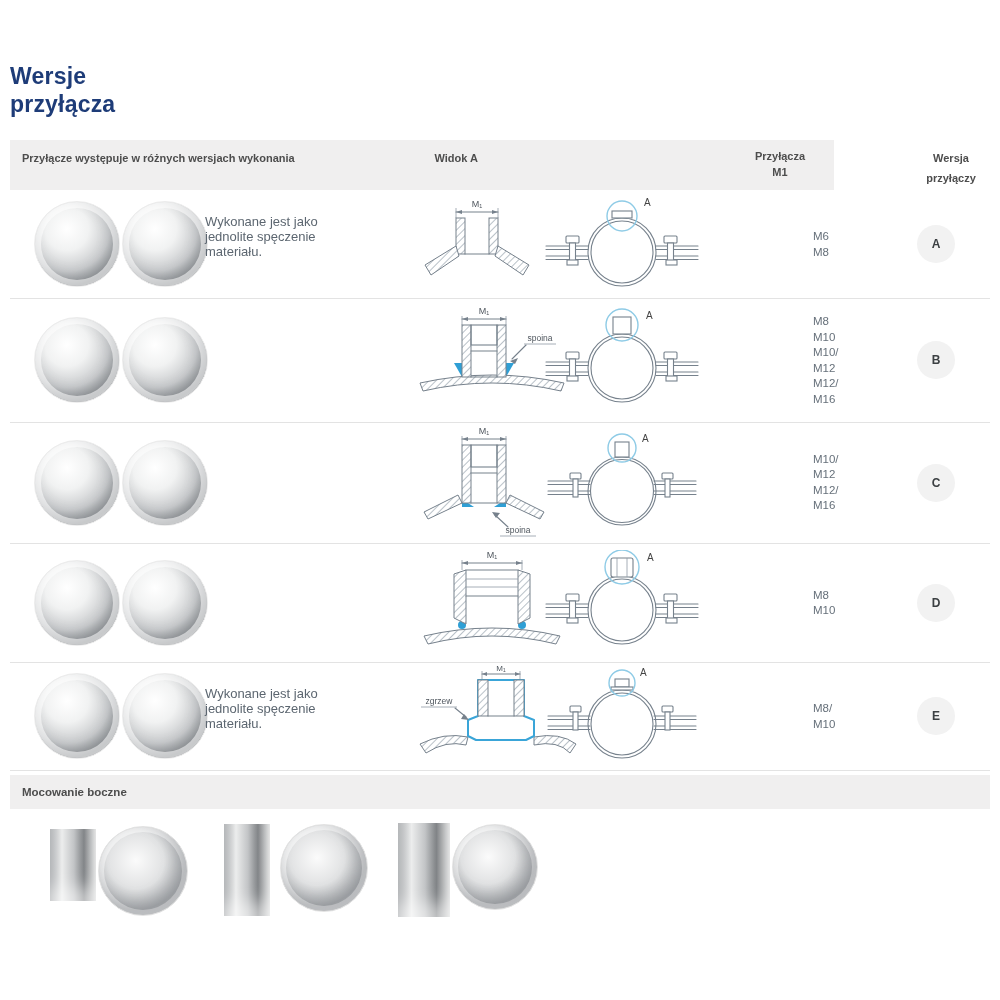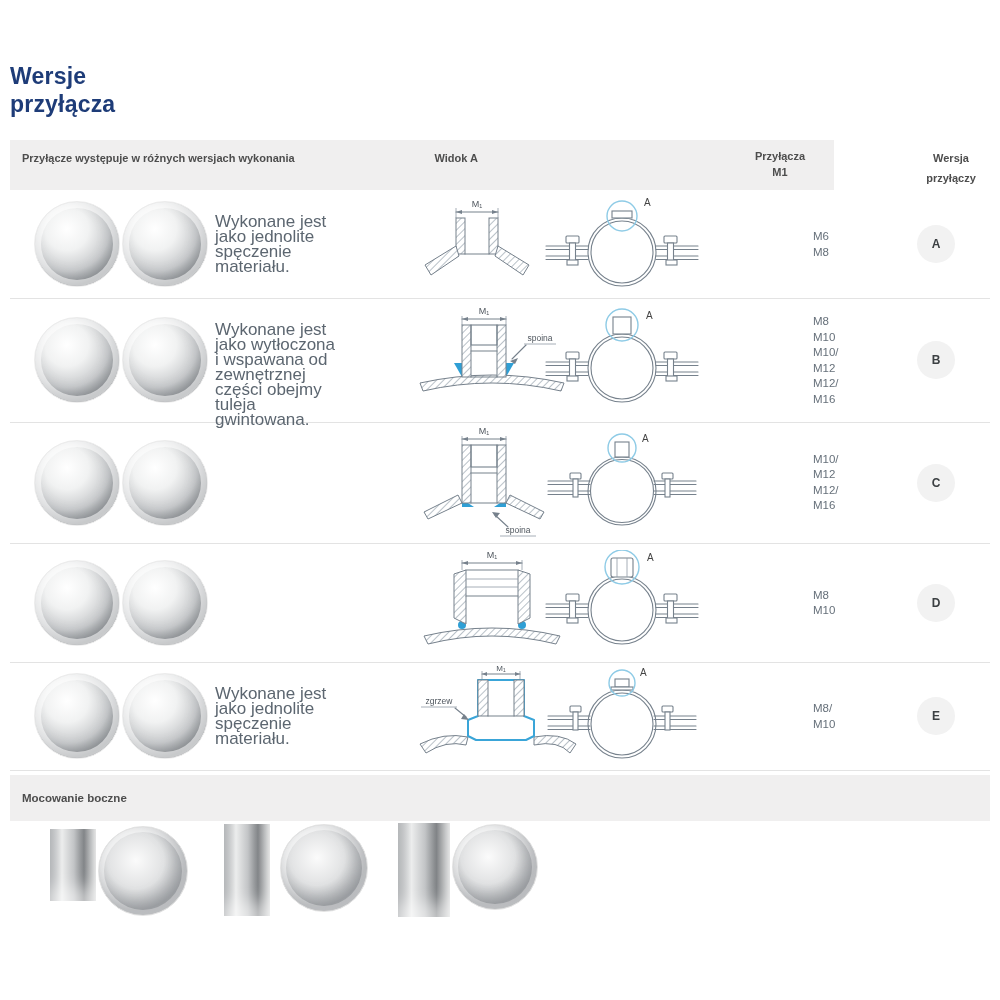--- a/index.html
+++ b/index.html
@@ -19,33 +19,33 @@
   .row{position:absolute;left:10px;width:980px;border-bottom:1px solid #e3e3e3;}
   .r0{top:190px;height:108px;} .r1{top:298px;height:124px;} .r2{top:422px;height:121px;}
   .r3{top:543px;height:119px;} .r4{top:662px;height:108px;}
 
   .pcircle{position:absolute;top:50%;transform:translateY(-50%);width:84px;height:84px;border-radius:50%;
     border:1px solid #ececec;
     background:radial-gradient(circle at 38% 32%, #ffffff 0%, #f1f2f2 28%, #c9cbcd 55%, #8f9295 74%, #d9dadb 100%);
     box-shadow:inset 0 0 0 6px rgba(255,255,255,.55), inset -6px -8px 14px rgba(110,115,120,.35);}
   .p1{left:24px;} .p2{left:112px;}
 
-  .desc{position:absolute;left:205px;top:24px;width:124px;font-size:17px;line-height:15px;color:#5c6670;}
+  .desc{position:absolute;left:195px;top:24px;width:124px;font-size:13px;line-height:15px;color:#5c6670;}
 
   .xsec{position:absolute;left:402px;top:50%;transform:translateY(-50%);}
   .clampv{position:absolute;left:524px;top:50%;transform:translateY(-50%);}
 
   .threads{position:absolute;left:755px;top:50%;transform:translateY(-50%);
            font-size:11.5px;line-height:15.5px;color:#66707a;white-space:pre-line;margin-left:48px;}
 
   .badge{position:absolute;left:907px;top:50%;transform:translateY(-50%);width:38px;height:38px;border-radius:50%;
          background:#f2f2f2;color:#3c4043;font-size:12px;font-weight:bold;
          display:flex;align-items:center;justify-content:center;}
 
-  .mband{position:absolute;left:10px;top:775px;width:980px;height:46px;background:#f0efef;
+  .mband{position:absolute;left:10px;top:775px;width:980px;height:34px;background:#f0efef;
          display:flex;align-items:center;box-sizing:border-box;padding-left:12px;
          font-size:11.5px;font-weight:bold;color:#4d4d4d;}
 
   .brect{position:absolute;background:linear-gradient(90deg,#9ea1a4 0%,#eceded 26%,#c2c4c6 52%,#7f8285 74%,#dcdddd 100%);
          box-shadow:inset 0 -14px 16px rgba(255,255,255,.5);}
   .bcirc{position:absolute;border-radius:50%;border:1px solid #e2e2e2;
          background:radial-gradient(circle at 42% 38%, #fbfbfb 0%, #e1e2e3 38%, #a7aaad 66%, #e5e6e6 92%);
          box-shadow:inset -8px -10px 16px rgba(120,124,128,.35), inset 0 0 0 5px rgba(255,255,255,.5);}
 
   svg text{fill:#4f565e;font-size:9px;font-family:"Liberation Sans",sans-serif;}
@@ -118,21 +118,20 @@
       <text class="vA" x="110" y="12">A</text>
     </svg>
     <div class="threads">M6
 M8</div>
     <div class="badge">A</div>
   </div>
 
   <div class="row r1">
     <div class="pcircle p1"></div>
     <div class="pcircle p2"></div>
-    <div class="desc">Wykonane jest jako wytłoczona i wspawana od zewnętrznej części obejmy tuleja gwintowana.</div>
     <svg class="xsec" width="160" height="110" viewBox="0 0 160 110">
       <path class="t" d="M50,20 V11 M94,20 V11"></path>
       <path class="s" d="M50,14 H94"></path>
       <path class="ah" d="M50,14 l6,-2 v4 z"></path>
         <path class="ah" d="M94,14 l-6,-2 v4 z"></path>
       <text x="72" y="9" text-anchor="middle">M₁</text>
       <path class="bl" d="M42,58 L50,72 L50,58 Z"></path>
         <path class="bl" d="M102,58 L94,72 L94,58 Z"></path>
       <path class="hp" d="M8,78 Q80,62 152,78 L149,86 Q80,70 11,86 Z"></path>
       <rect class="hp" x="50" y="20" width="9" height="52"></rect>

